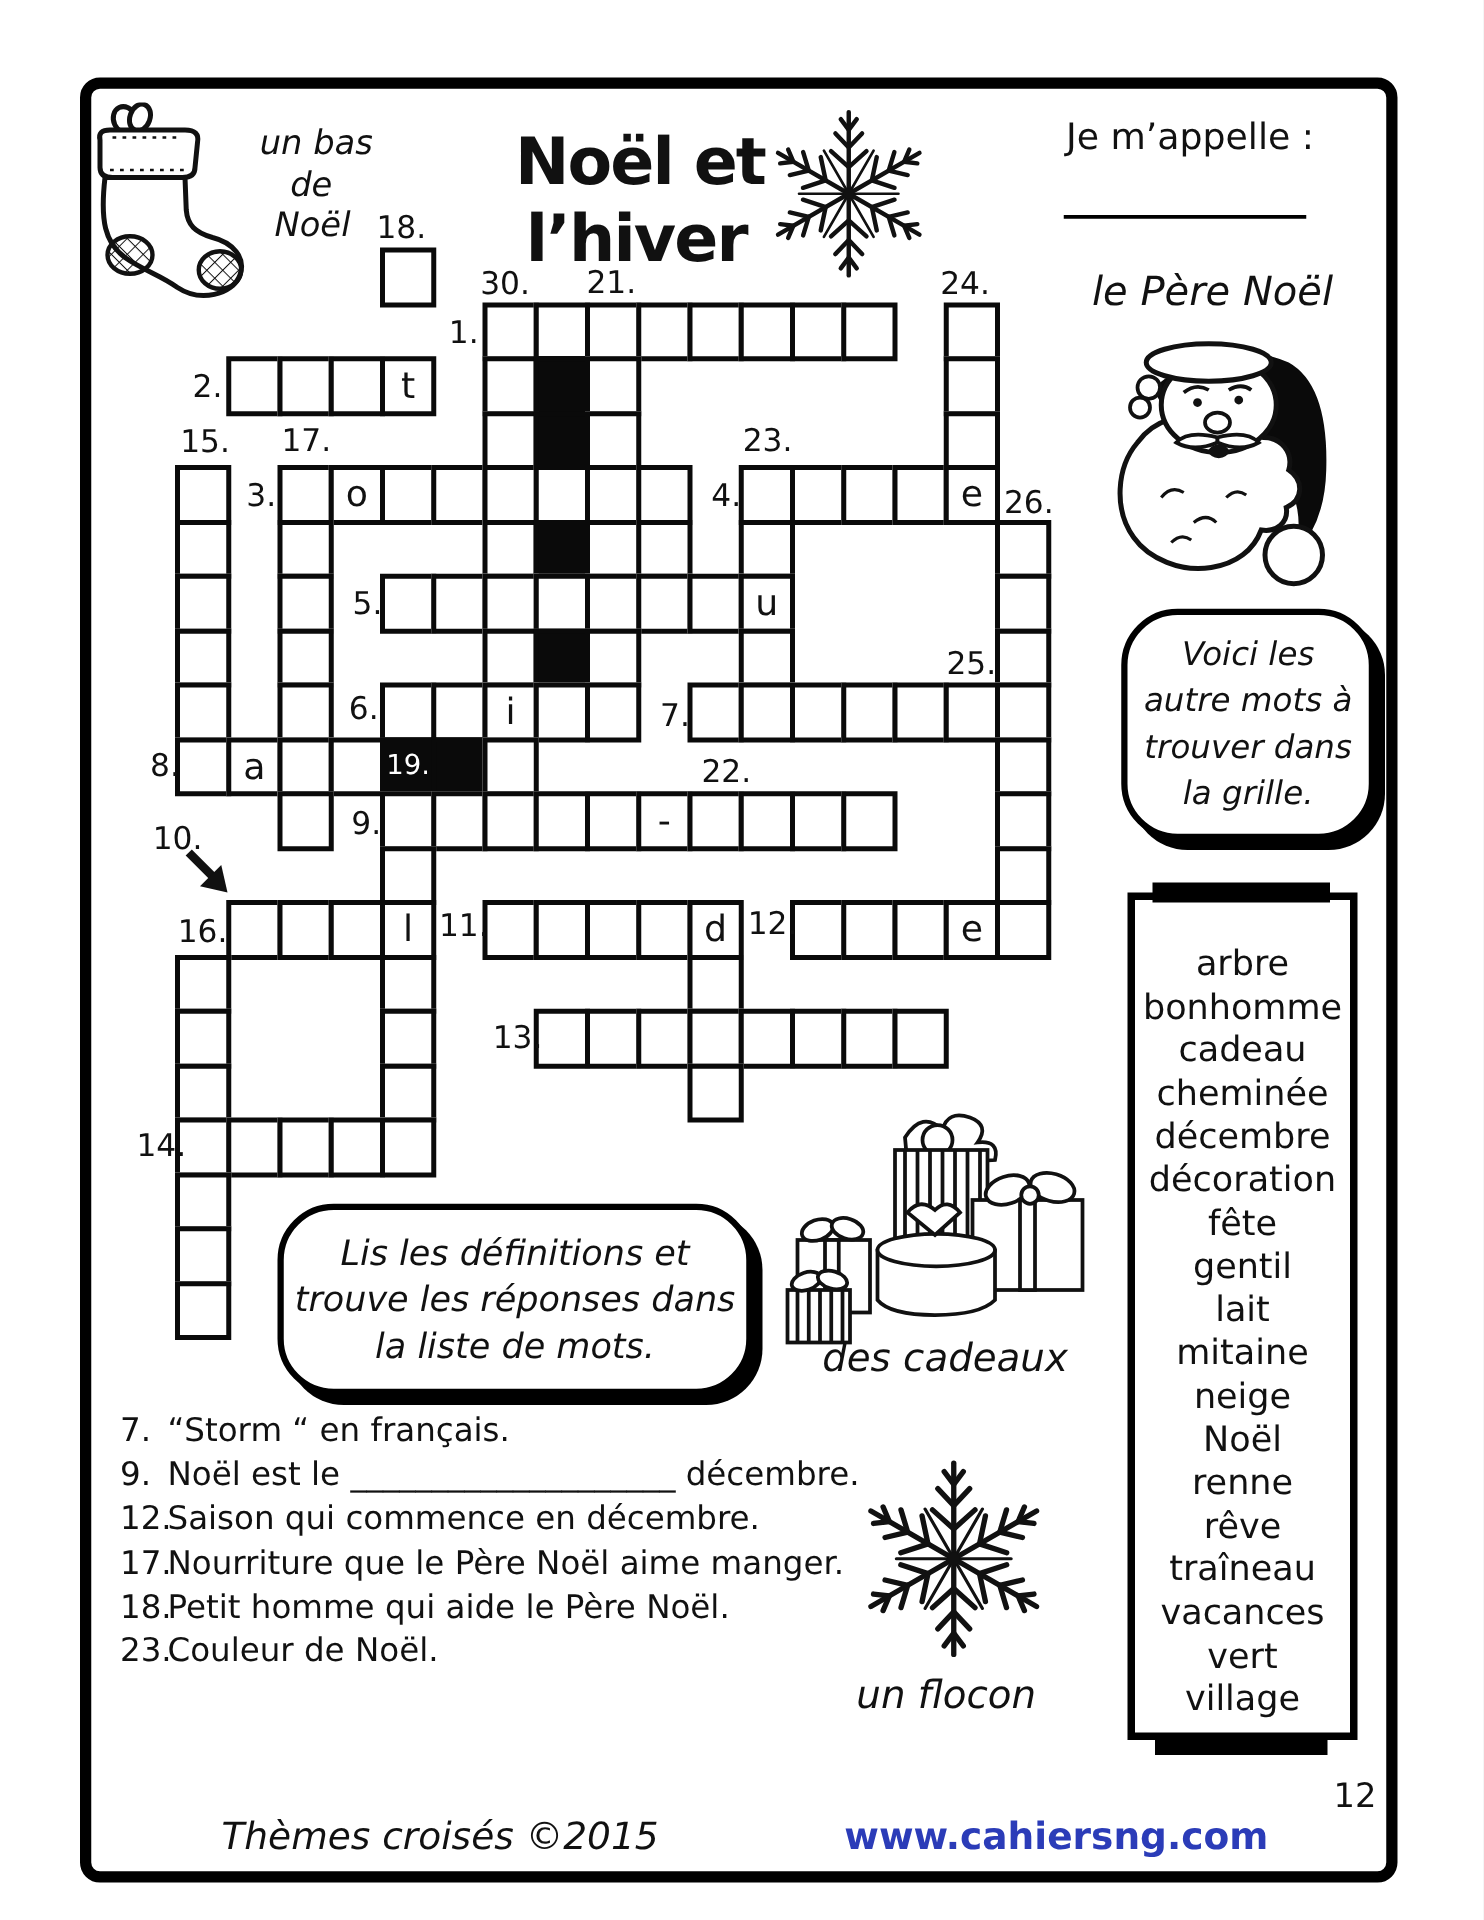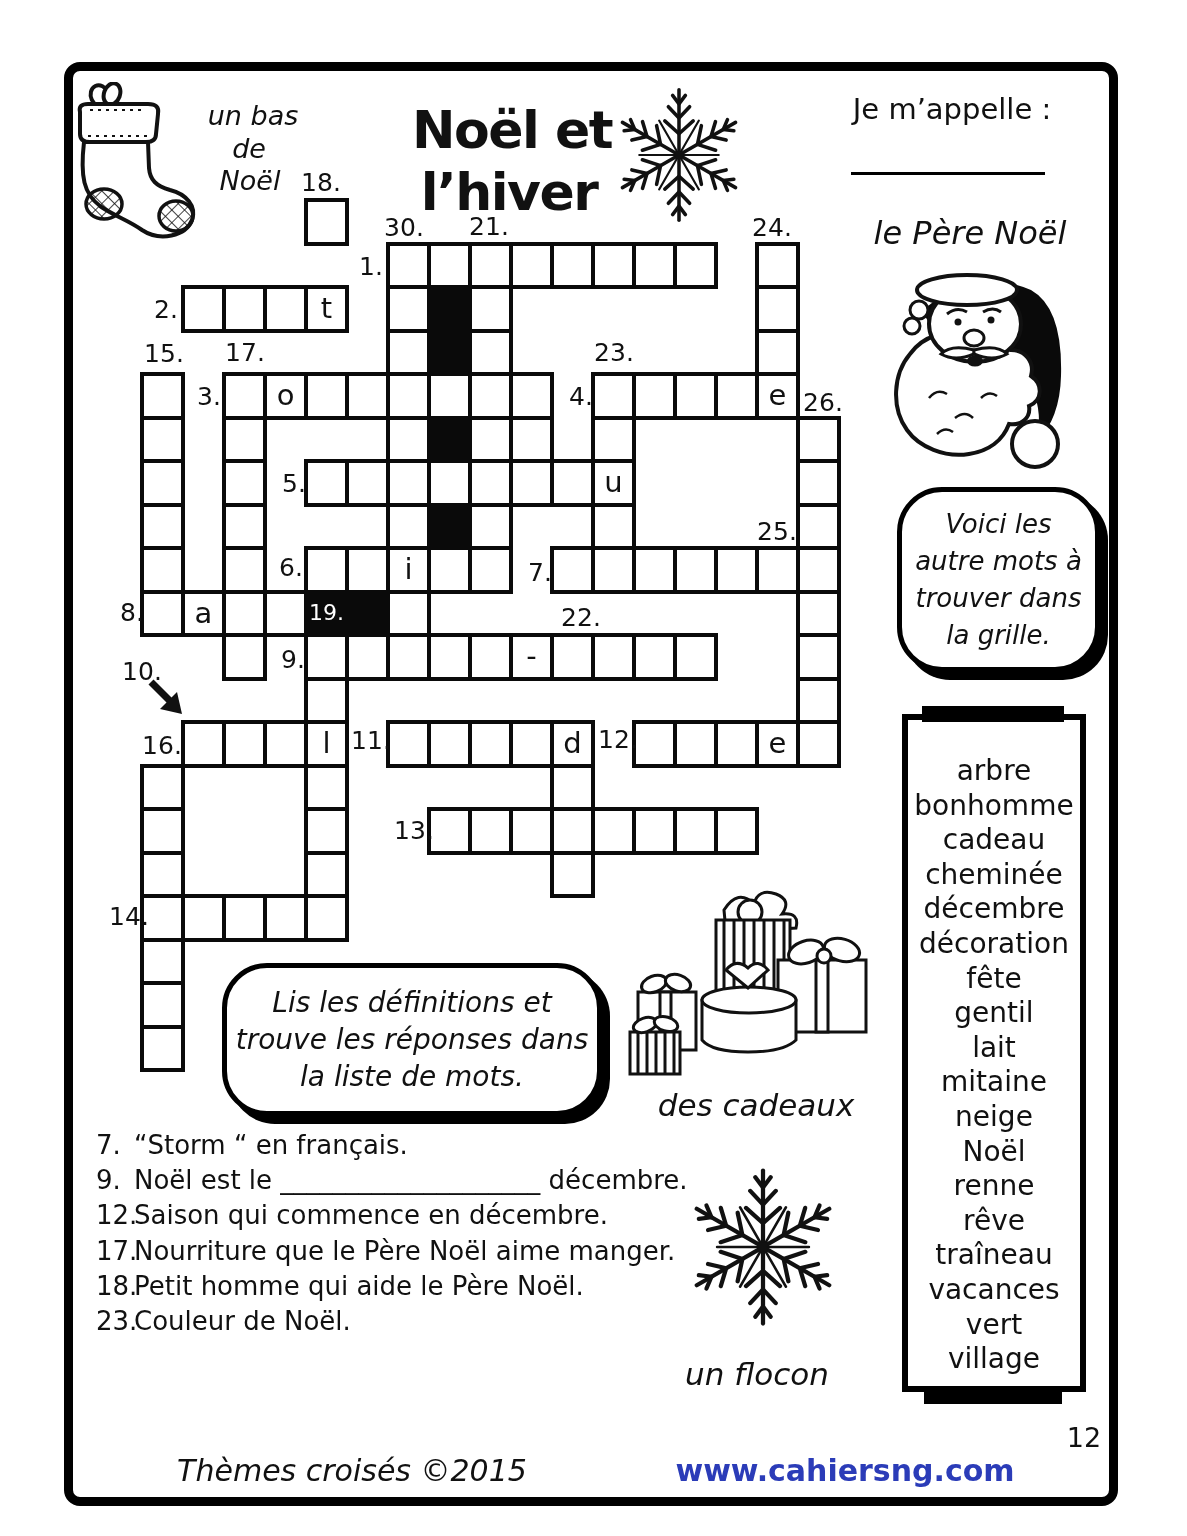--- a/index.html
+++ b/index.html
@@ -30,21 +30,21 @@
   #lis-box{left:222px;top:963px;width:370px;height:143px;font-size:28px;line-height:37px;}
   #word-box{position:absolute;left:902px;top:714px;width:184px;height:678px;border:6px solid #000;
         box-sizing:border-box;}
   #word-box-items{position:absolute;left:0;top:34px;width:100%;text-align:center;
         font-size:28px;line-height:34.6px;}
   .bar{position:absolute;background:#000;}
   
   #clues{position:absolute;left:96px;top:1128px;width:790px;font-size:26px;line-height:35.2px;}
   .clue-num{display:inline-block;width:38px;}
   
-  .img-cap{font-style:italic;font-size:31px;margin-top:18px;}
+  .img-cap{font-style:italic;font-size:31px;}
   .footer-left{font-size:30px;}
   .footer-site{font-size:30px;font-weight:bold;}
   .page-num{font-size:27px;}
   svg{display:block;}
 </style>
 </head>
 <body>
 
 <div id="page">
 

